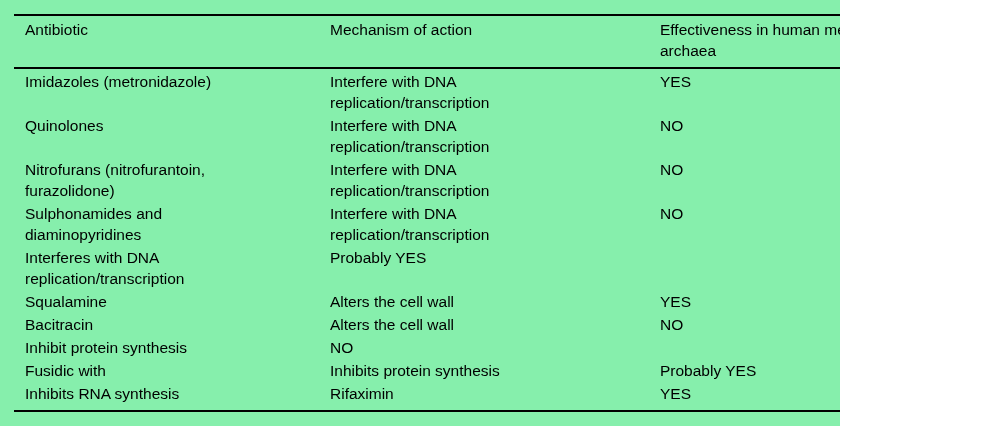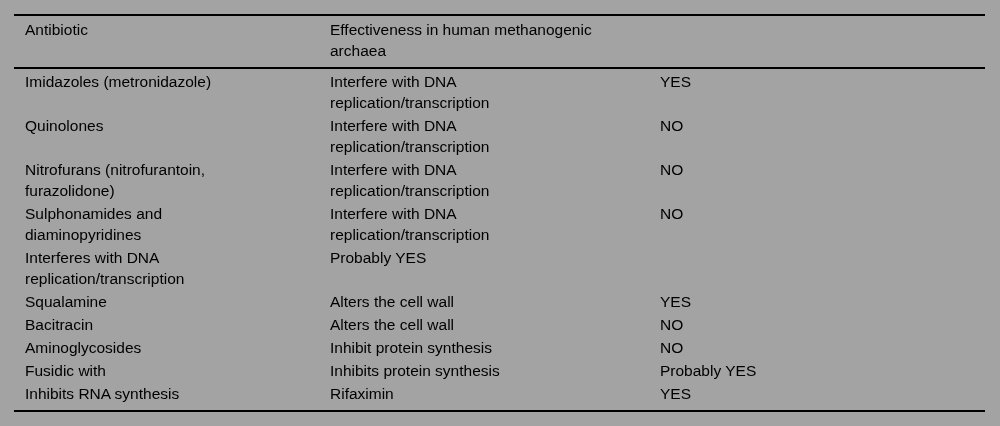--- a/index.html
+++ b/index.html
@@ -5,23 +5,23 @@
   * { margin: 0; padding: 0; box-sizing: border-box; }
   html, body {
     width: 1000px;
     height: 426px;
     background: #ffffff;
     font-family: "Liberation Sans", "DejaVu Sans", sans-serif;
     color: #000000;
   }
   .page {
     position: relative;
-    width: 1000px;
+    width: 840px;
     height: 426px;
-    background: #a3a3a3;
+    background: #86efac;
     overflow: hidden;
   }
   .tbl {
     position: absolute;
     left: 14px;
     top: 14px;
     width: 971px;
     border-top: 2px solid #000000;
     border-bottom: 2px solid #000000;
     font-size: 15.5px;
@@ -47,20 +47,21 @@
     padding-right: 10px;
   }
 </style>
 </head>
 <body>
 
 <div class="page">
   <div class="tbl">
     <div class="thead">
       <div class="cell">Antibiotic</div>
+      <div class="cell">Mechanism of action</div>
       <div class="cell">Effectiveness in human methanogenic
 archaea</div>
     </div>
     <div class="tbody">
         <div class="tr">
           <div class="cell">Imidazoles (metronidazole)</div>
           <div class="cell">Interfere with DNA
 replication/transcription</div>
           <div class="cell">YES</div>
         </div>
@@ -93,21 +94,20 @@
           <div class="cell">Squalamine</div>
           <div class="cell">Alters the cell wall</div>
           <div class="cell">YES</div>
         </div>
         <div class="tr">
           <div class="cell">Bacitracin</div>
           <div class="cell">Alters the cell wall</div>
           <div class="cell">NO</div>
         </div>
         <div class="tr">
-          <div class="cell">Aminoglycosides</div>
           <div class="cell">Inhibit protein synthesis</div>
           <div class="cell">NO</div>
         </div>
         <div class="tr">
           <div class="cell">Fusidic with</div>
           <div class="cell">Inhibits protein synthesis</div>
           <div class="cell">Probably YES</div>
         </div>
         <div class="tr">
           <div class="cell">Inhibits RNA synthesis</div>

